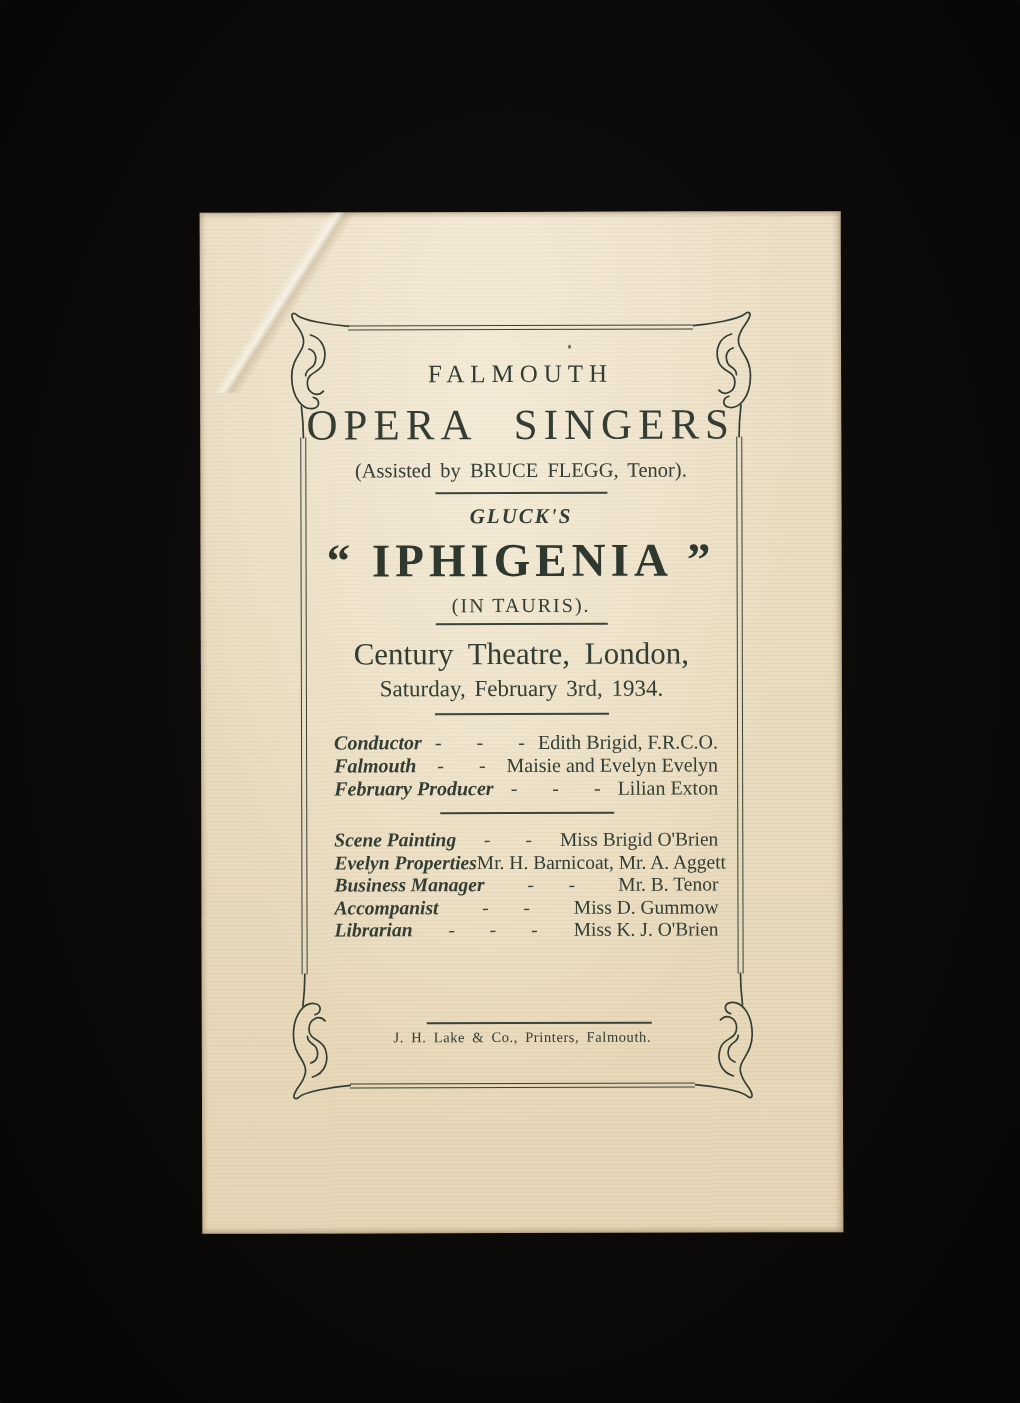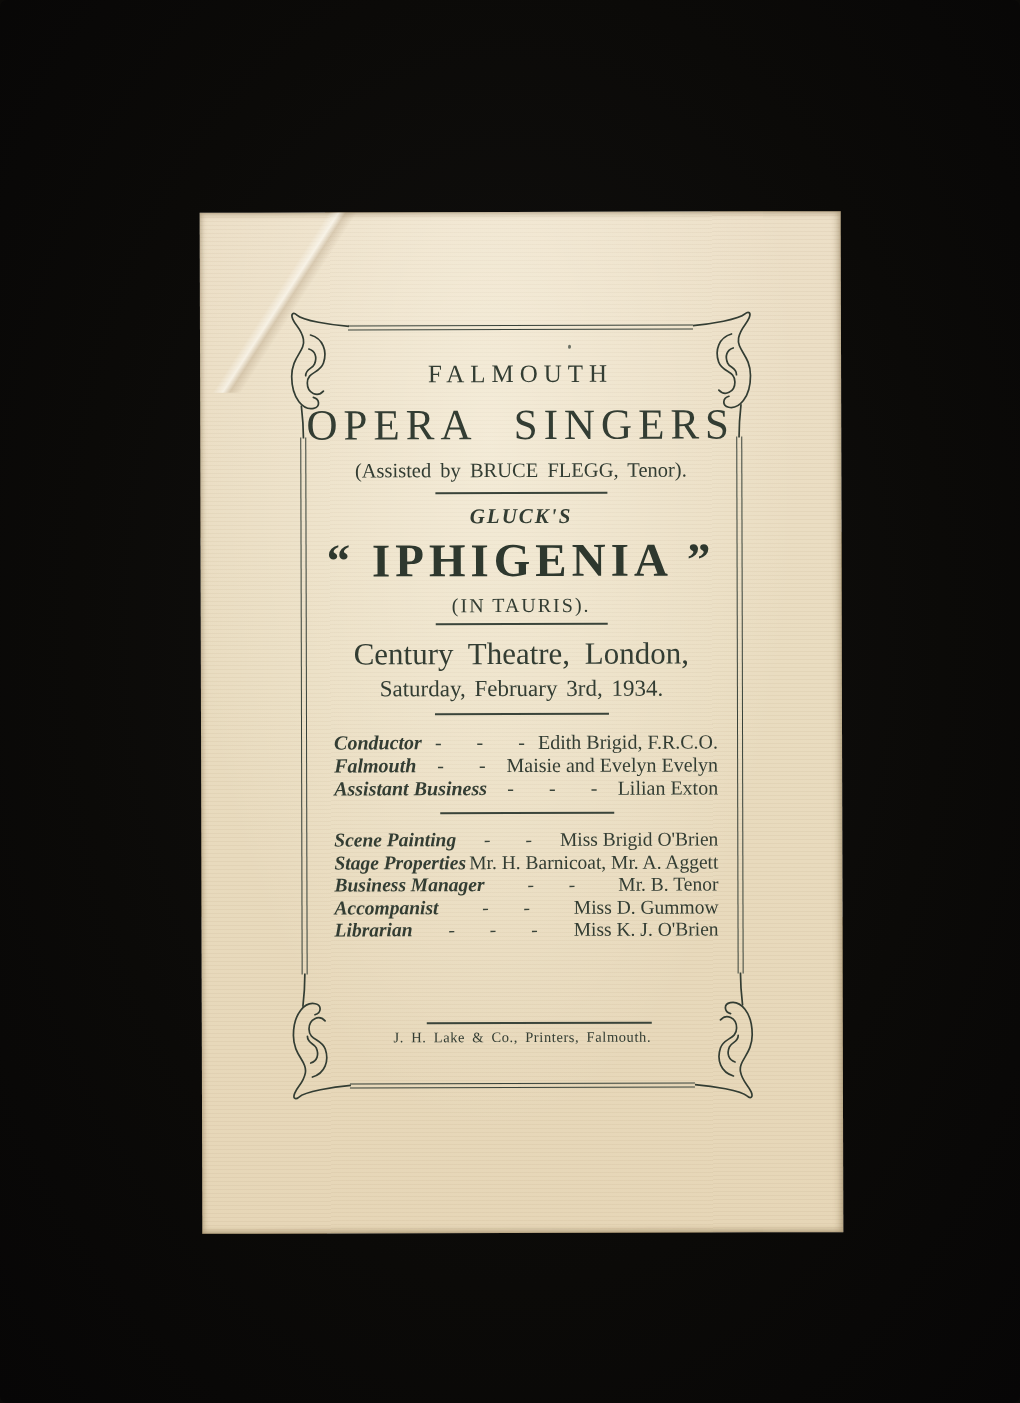--- a/index.html
+++ b/index.html
@@ -138,36 +138,36 @@
         <span class="role">Conductor</span>
         <span class="dash">- - -</span>
         <span class="nm">Edith Brigid, F.R.C.O.</span>
       </div>
       <div class="crow">
         <span class="role">Falmouth</span>
         <span class="dash">- -</span>
         <span class="nm">Maisie and Evelyn Evelyn</span>
       </div>
       <div class="crow">
-        <span class="role">Assistant Business</span>
+        <span class="role">February Producer</span>
         <span class="dash">- - -</span>
         <span class="nm">Lilian Exton</span>
       </div>
     </div>
 
     <div class="sep sep4"></div>
 
     <div class="credits cred2">
       <div class="crow">
         <span class="role">Scene Painting</span>
         <span class="dash">- -</span>
         <span class="nm">Miss Brigid O'Brien</span>
       </div>
       <div class="crow">
-        <span class="role">Stage Properties</span>
+        <span class="role">Evelyn Properties</span>
         <span class="dash"></span>
         <span class="nm">Mr. H. Barnicoat, Mr. A. Aggett</span>
       </div>
       <div class="crow">
         <span class="role">Business Manager</span>
         <span class="dash">- -</span>
         <span class="nm">Mr. B. Tenor</span>
       </div>
       <div class="crow">
         <span class="role">Accompanist</span>

